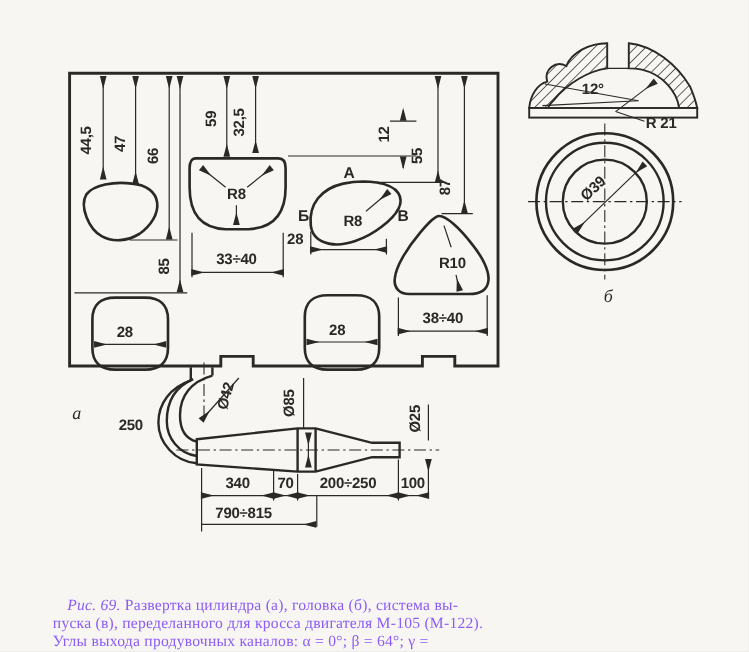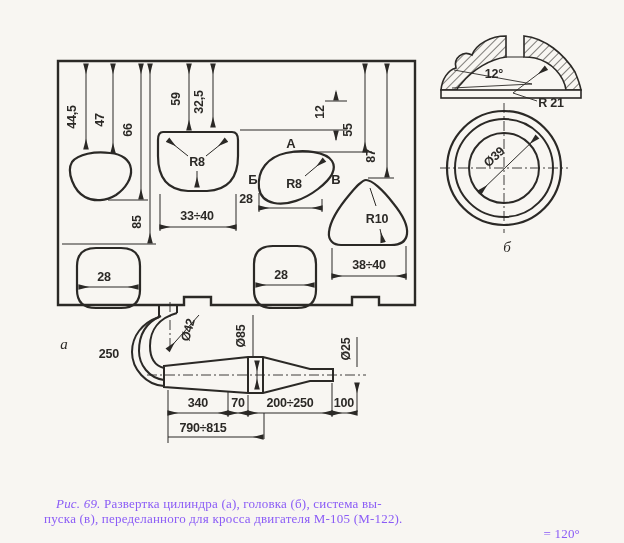--- a/index.html
+++ b/index.html
@@ -149,15 +149,16 @@
     <text class="dim" x="238" y="407" text-anchor="middle">70</text>
     <text class="dim" x="290" y="407" text-anchor="middle">200÷250</text>
     <text class="dim" x="344" y="407" text-anchor="middle">100</text>
     <text class="dim" x="203" y="432" text-anchor="middle">790÷815</text>
   </g>
 </svg>
 
   <div class="caption">
     <div class="cap-l1"><i>Рис. 69.</i> <span>Развертка цилиндра (а), головка (б), система вы-</span></div>
     <div>пуска (в), переделанного для кросса двигателя М-105 (М-122).</div>
+    <div>Углы выхода продувочных каналов: α = 0°; β = 64°; γ =</div>
     <div class="cap-center">= 120°</div>
   </div>
 </div>
 
 </body></html>

